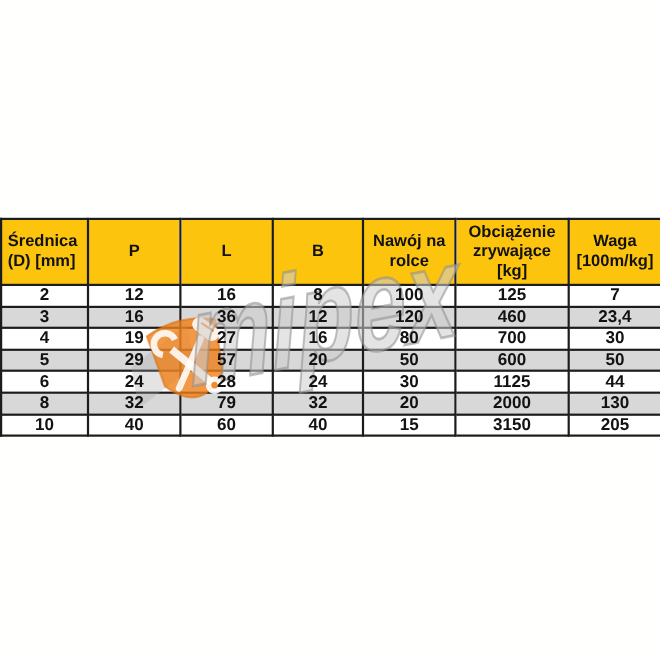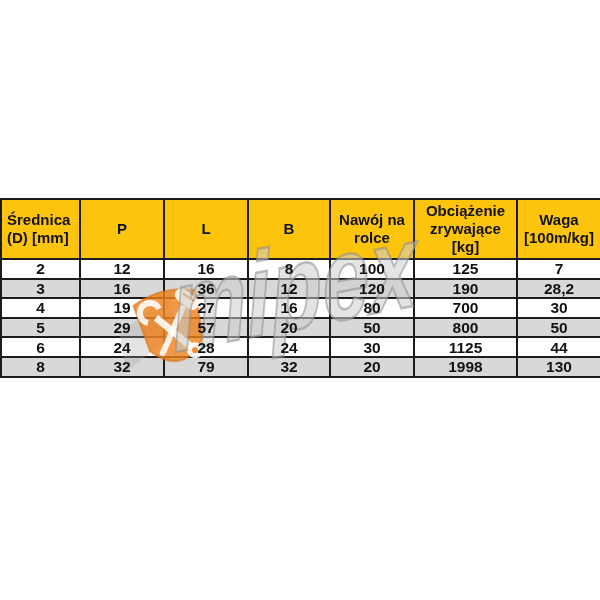--- a/index.html
+++ b/index.html
@@ -124,58 +124,67 @@
           <td><span class="cell-text">100</span></td>
           <td><span class="cell-text">125</span></td>
           <td><span class="cell-text">7</span></td>
         </tr>
         <tr class="alt">
           <td><span class="cell-text">3</span></td>
           <td><span class="cell-text">16</span></td>
           <td><span class="cell-text">36</span></td>
           <td><span class="cell-text">12</span></td>
           <td><span class="cell-text">120</span></td>
-          <td><span class="cell-text">190</span></td>
-          <td><span class="cell-text">28,2</span></td>
+          <td><span class="cell-text">460</span></td>
+          <td><span class="cell-text">23,4</span></td>
         </tr>
         <tr>
           <td><span class="cell-text">4</span></td>
           <td><span class="cell-text">19</span></td>
           <td><span class="cell-text">27</span></td>
           <td><span class="cell-text">16</span></td>
           <td><span class="cell-text">80</span></td>
           <td><span class="cell-text">700</span></td>
           <td><span class="cell-text">30</span></td>
         </tr>
         <tr class="alt">
           <td><span class="cell-text">5</span></td>
           <td><span class="cell-text">29</span></td>
           <td><span class="cell-text">57</span></td>
           <td><span class="cell-text">20</span></td>
           <td><span class="cell-text">50</span></td>
-          <td><span class="cell-text">800</span></td>
+          <td><span class="cell-text">600</span></td>
           <td><span class="cell-text">50</span></td>
         </tr>
         <tr>
           <td><span class="cell-text">6</span></td>
           <td><span class="cell-text">24</span></td>
           <td><span class="cell-text">28</span></td>
           <td><span class="cell-text">24</span></td>
           <td><span class="cell-text">30</span></td>
           <td><span class="cell-text">1125</span></td>
           <td><span class="cell-text">44</span></td>
         </tr>
         <tr class="alt">
           <td><span class="cell-text">8</span></td>
           <td><span class="cell-text">32</span></td>
           <td><span class="cell-text">79</span></td>
           <td><span class="cell-text">32</span></td>
           <td><span class="cell-text">20</span></td>
-          <td><span class="cell-text">1998</span></td>
+          <td><span class="cell-text">2000</span></td>
           <td><span class="cell-text">130</span></td>
+        </tr>
+        <tr>
+          <td><span class="cell-text">10</span></td>
+          <td><span class="cell-text">40</span></td>
+          <td><span class="cell-text">60</span></td>
+          <td><span class="cell-text">40</span></td>
+          <td><span class="cell-text">15</span></td>
+          <td><span class="cell-text">3150</span></td>
+          <td><span class="cell-text">205</span></td>
         </tr>
       </tbody>
   </table>
 
   <div class="watermark">
     <div class="wm-swoosh"></div>
     <svg class="wm-shield" viewBox="0 0 84 98">
       <g transform="rotate(-14 42 49)">
         <path d="M10 14 Q42 1 74 14 L69 62 Q42 95 15 62 Z" fill="#EF7F1A" fill-opacity="0.80" stroke="#D96F0E" stroke-opacity="0.55" stroke-width="2"></path>
 

